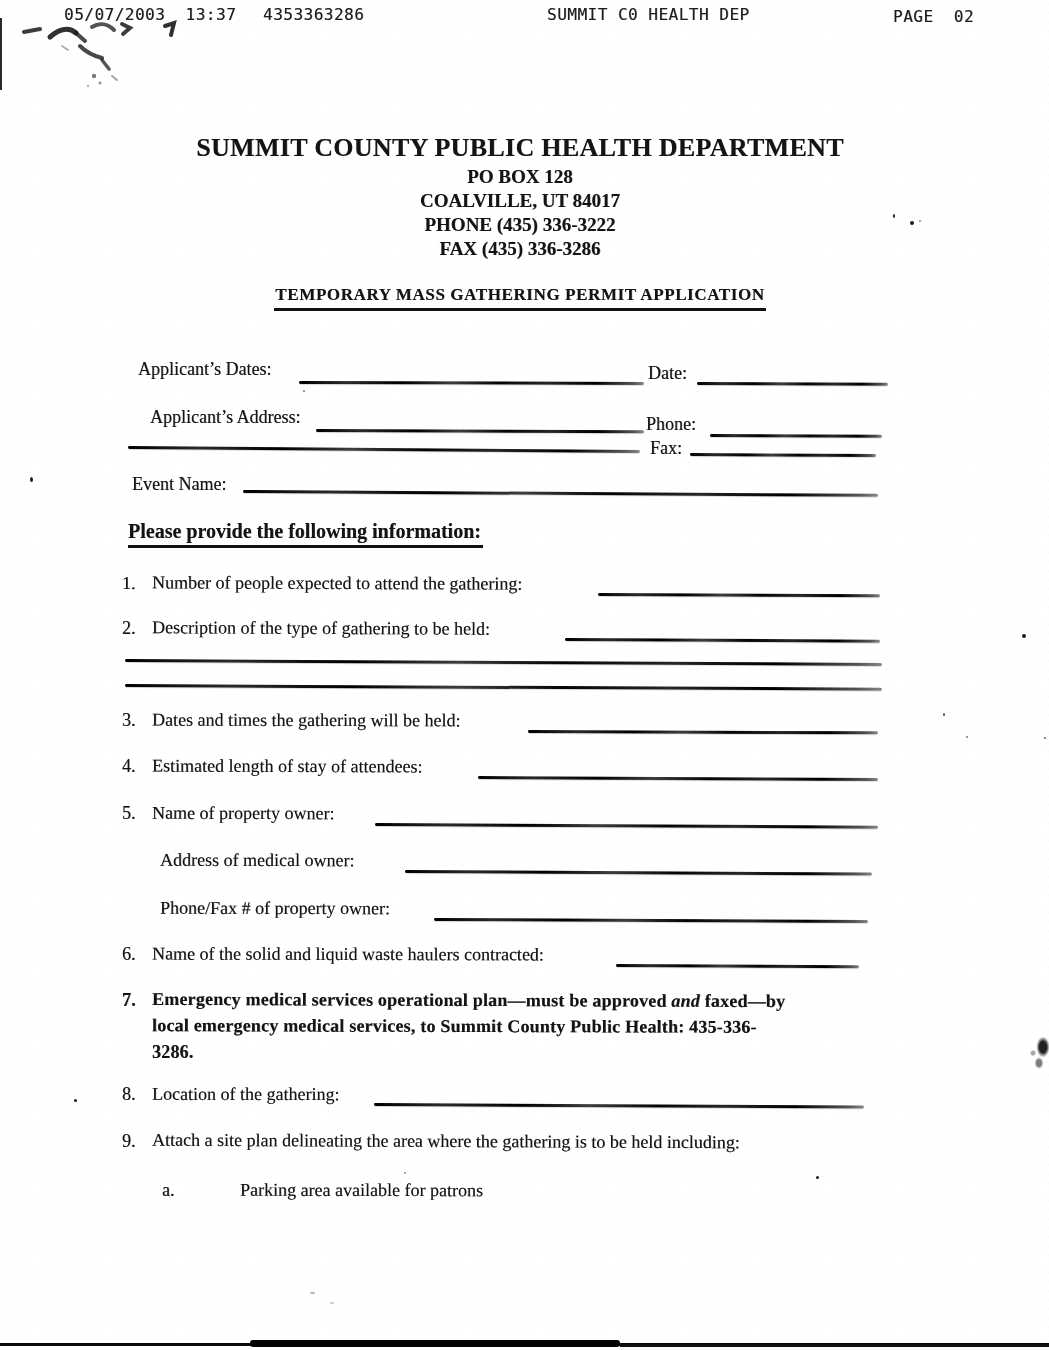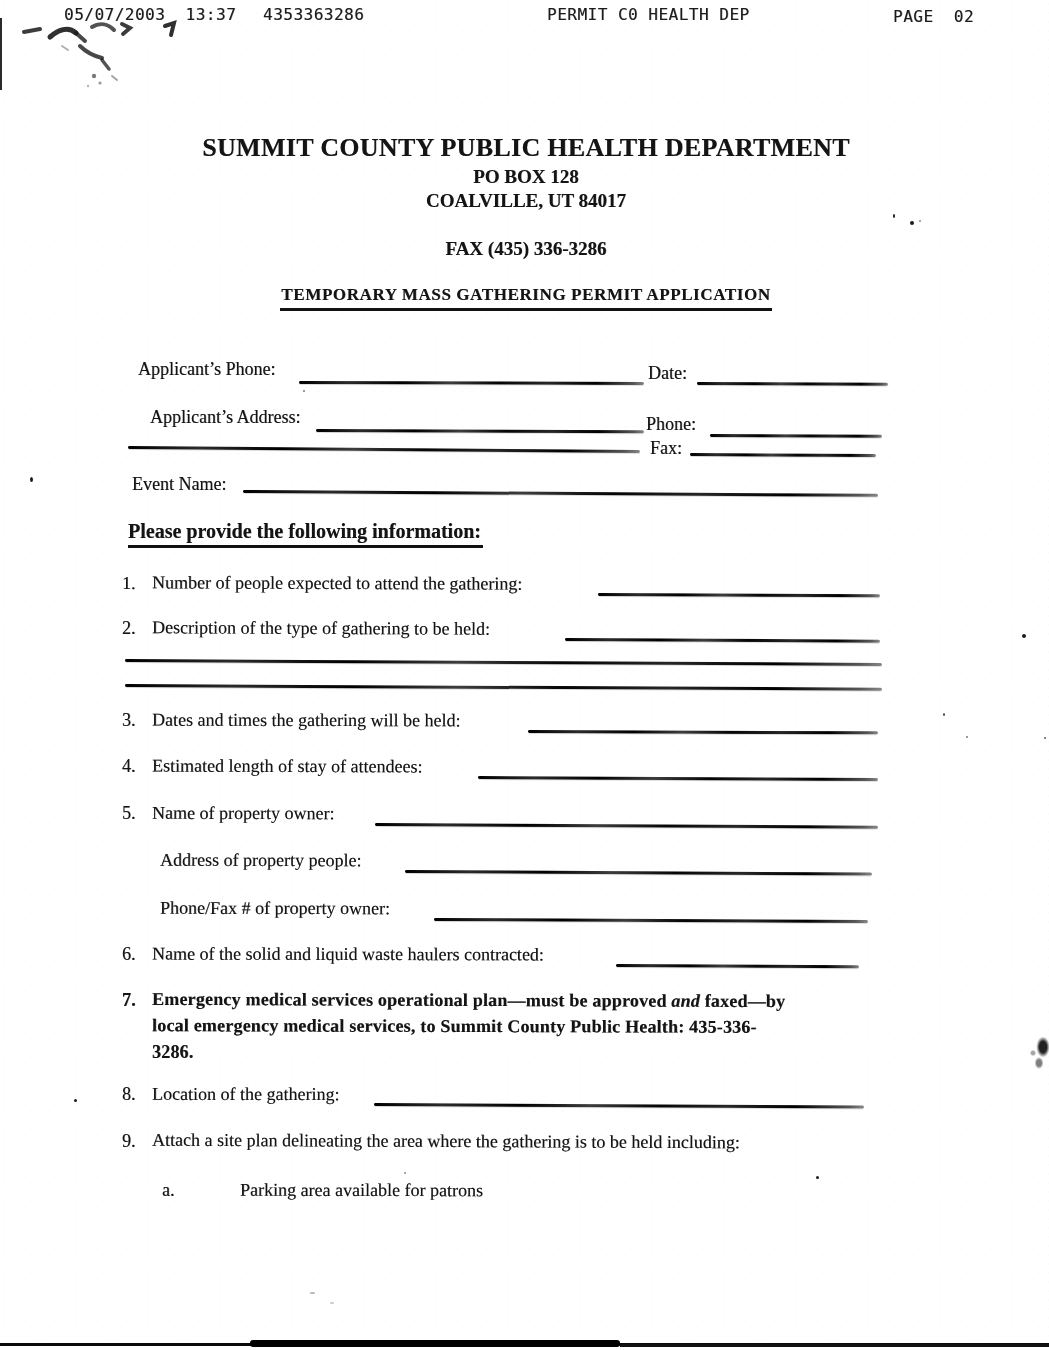--- a/index.html
+++ b/index.html
@@ -9,21 +9,21 @@
     font-family:"Liberation Serif","DejaVu Serif",serif;color:#141414;
     background-image:radial-gradient(rgba(0,0,0,0.015) 1px,transparent 1px);
     background-size:9px 9px;
   }
   .t{position:absolute;white-space:pre;}
   .ink{color:#141414;text-shadow:0.4px 0 0 rgba(20,20,20,0.5);}
   .faxhdr{
     font-family:"DejaVu Sans Mono",monospace;font-size:16px;color:#1c1c1c;
     letter-spacing:0.5px;text-shadow:0.5px 0 0 rgba(0,0,0,0.4);
   }
-  .center-col{position:absolute;left:10px;width:1032px;text-align:center;}
+  .center-col{position:absolute;left:4px;width:1032px;text-align:center;}
   .title{font-size:26px;font-weight:bold;letter-spacing:0.3px;}
   .sub{font-size:19px;font-weight:bold;}
   .formtitle{font-size:17px;font-weight:bold;letter-spacing:0.6px;
     border-bottom:3px solid #121212;padding:0 1px 3px 1px;display:inline-block;}
   .body-label{font-size:18px;}
   .sect{font-size:20px;font-weight:bold;border-bottom:3px solid #111;padding:0 2px 2px 0;}
   .itm-num{position:absolute;font-size:18px;width:26px;}
   .itm-txt{position:absolute;font-size:18px;}
   .b{font-weight:bold;letter-spacing:0.2px;}
   .fline{
@@ -35,21 +35,21 @@
   .speck{position:absolute;background:#1b1b1b;border-radius:50%;}
   .artifact{position:absolute;}
 </style>
 </head>
 <body>
 
 <div class="page">
 
   <span class="t faxhdr" style="left:64px;top:5px;">05/07/2003  13:37</span>
   <span class="t faxhdr" style="left:263px;top:5px;">4353363286</span>
-  <span class="t faxhdr" style="left:547px;top:5px;">PERMIT C0 HEALTH DEP</span>
+  <span class="t faxhdr" style="left:547px;top:5px;">SUMMIT C0 HEALTH DEP</span>
   <span class="t faxhdr" style="left:893px;top:7px;">PAGE  02</span>
 
   <svg class="artifact" style="left:22px;top:16px;" width="200" height="84" viewBox="0 0 200 84">
     <g stroke="#1a1a1a" fill="none" stroke-linecap="round">
       <path d="M2 16 L18 13" stroke-width="4" opacity="0.85"></path>
       <path d="M28 21 C36 14,46 10,54 17" stroke-width="5" opacity="0.9"></path>
       <path d="M54 17 L63 25" stroke-width="4" opacity="0.8"></path>
       <path d="M70 11 C78 6,86 8,92 14" stroke-width="4" opacity="0.75"></path>
       <path d="M100 8 L108 12 L101 18" stroke-width="4" opacity="0.85"></path>
       <path d="M143 10 L152 7 L149 19" stroke-width="4" opacity="0.9"></path>
@@ -60,27 +60,28 @@
     </g>
     <circle cx="72" cy="60" r="2.2" fill="#222" opacity="0.6"></circle>
     <circle cx="78" cy="67" r="1.6" fill="#333" opacity="0.5"></circle>
     <circle cx="66" cy="70" r="1.2" fill="#444" opacity="0.4"></circle>
   </svg>
   <div class="artifact" style="left:0;top:18px;width:2px;height:72px;background:#2a2a2a;"></div>
 
   <div class="center-col title ink" style="top:133px;">SUMMIT COUNTY PUBLIC HEALTH DEPARTMENT</div>
   <div class="center-col sub ink" style="top:166px;">PO BOX 128</div>
   <div class="center-col sub ink" style="top:190px;text-align:center;">COALVILLE, UT 84017</div>
+  <div class="center-col sub ink" style="top:214px;">PHONE (435) 336-3222</div>
   <div class="center-col sub ink" style="top:238px;">FAX (435) 336-3286</div>
 
   <div class="center-col" style="top:285px;">
     <span class="formtitle ink">TEMPORARY MASS GATHERING PERMIT APPLICATION</span>
   </div>
 
-  <span class="t body-label ink" style="left:138px;top:359px;">Applicant’s Phone:</span>
+  <span class="t body-label ink" style="left:138px;top:359px;">Applicant’s Dates:</span>
   <div class="fline" style="left:299px;top:381px;width:345px;transform:rotate(0.15deg);"></div>
   <span class="t body-label ink" style="left:648px;top:363px;">Date:</span>
   <div class="fline" style="left:697px;top:382px;width:191px;transform:rotate(0.2deg);"></div>
 
   <span class="t body-label ink" style="left:138px;top:407px;margin-left:12px;">Applicant’s Address:</span>
   <div class="fline" style="left:316px;top:429px;width:328px;transform:rotate(0.2deg);"></div>
   <span class="t body-label ink" style="left:646px;top:414px;">Phone:</span>
   <div class="fline" style="left:710px;top:434px;width:172px;transform:rotate(0.25deg);"></div>
 
   <div class="fline" style="left:128px;top:446px;width:512px;transform:rotate(0.45deg);"></div>
@@ -107,21 +108,21 @@
   <div class="fline" style="left:528px;top:730px;width:350px;transform:rotate(0.22deg);"></div>
 
   <span class="itm-num ink" style="left:122px;top:756px;">4.</span>
   <span class="itm-txt ink" style="left:152px;top:756px;transform:rotate(0.18deg);">Estimated length of stay of attendees:</span>
   <div class="fline" style="left:478px;top:776px;width:400px;transform:rotate(0.28deg);"></div>
 
   <span class="itm-num ink" style="left:122px;top:803px;">5.</span>
   <span class="itm-txt ink" style="left:152px;top:803px;transform:rotate(0.12deg);">Name of property owner:</span>
   <div class="fline" style="left:375px;top:823px;width:503px;transform:rotate(0.3deg);"></div>
 
-  <span class="itm-txt ink" style="left:160px;top:850px;transform:rotate(0.15deg);">Address of property people:</span>
+  <span class="itm-txt ink" style="left:160px;top:850px;transform:rotate(0.15deg);">Address of medical owner:</span>
   <div class="fline" style="left:405px;top:870px;width:467px;transform:rotate(0.32deg);"></div>
 
   <span class="itm-txt ink" style="left:160px;top:898px;transform:rotate(0.1deg);">Phone/Fax # of property owner:</span>
   <div class="fline" style="left:434px;top:918px;width:434px;transform:rotate(0.28deg);"></div>
 
   <span class="itm-num ink" style="left:122px;top:944px;">6.</span>
   <span class="itm-txt ink" style="left:152px;top:944px;transform:rotate(0.12deg);">Name of the solid and liquid waste haulers contracted:</span>
   <div class="fline" style="left:616px;top:964px;width:243px;transform:rotate(0.3deg);"></div>
 
   <span class="itm-num ink b" style="left:122px;top:990px;">7.</span>

